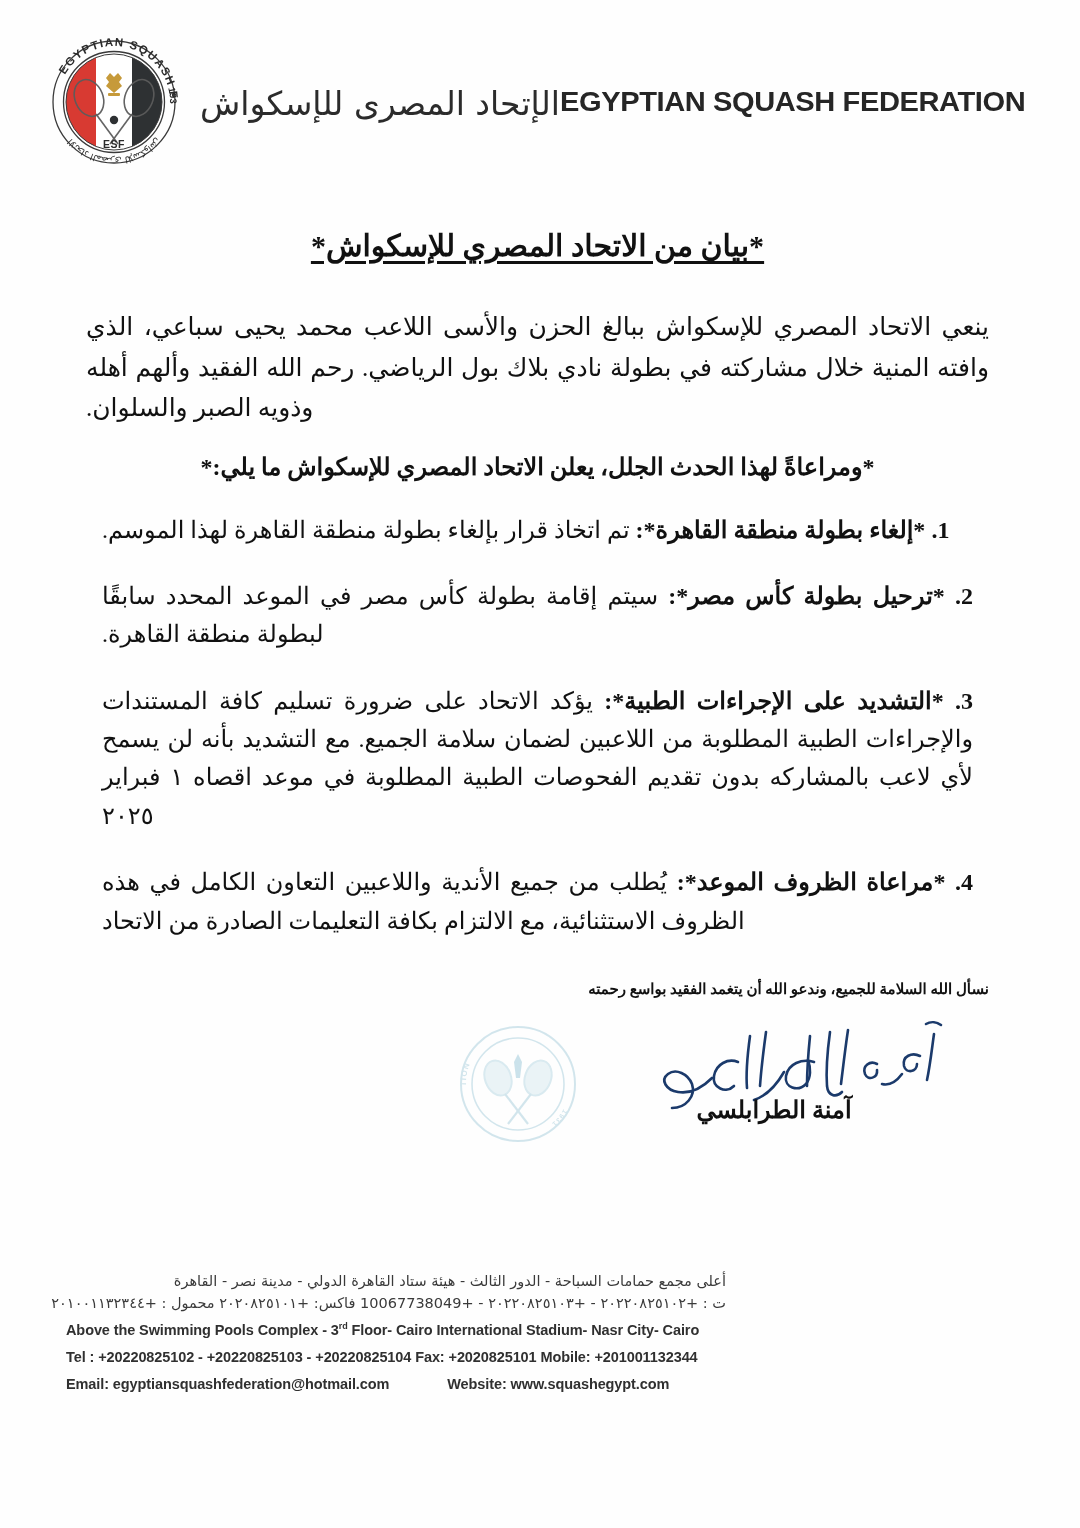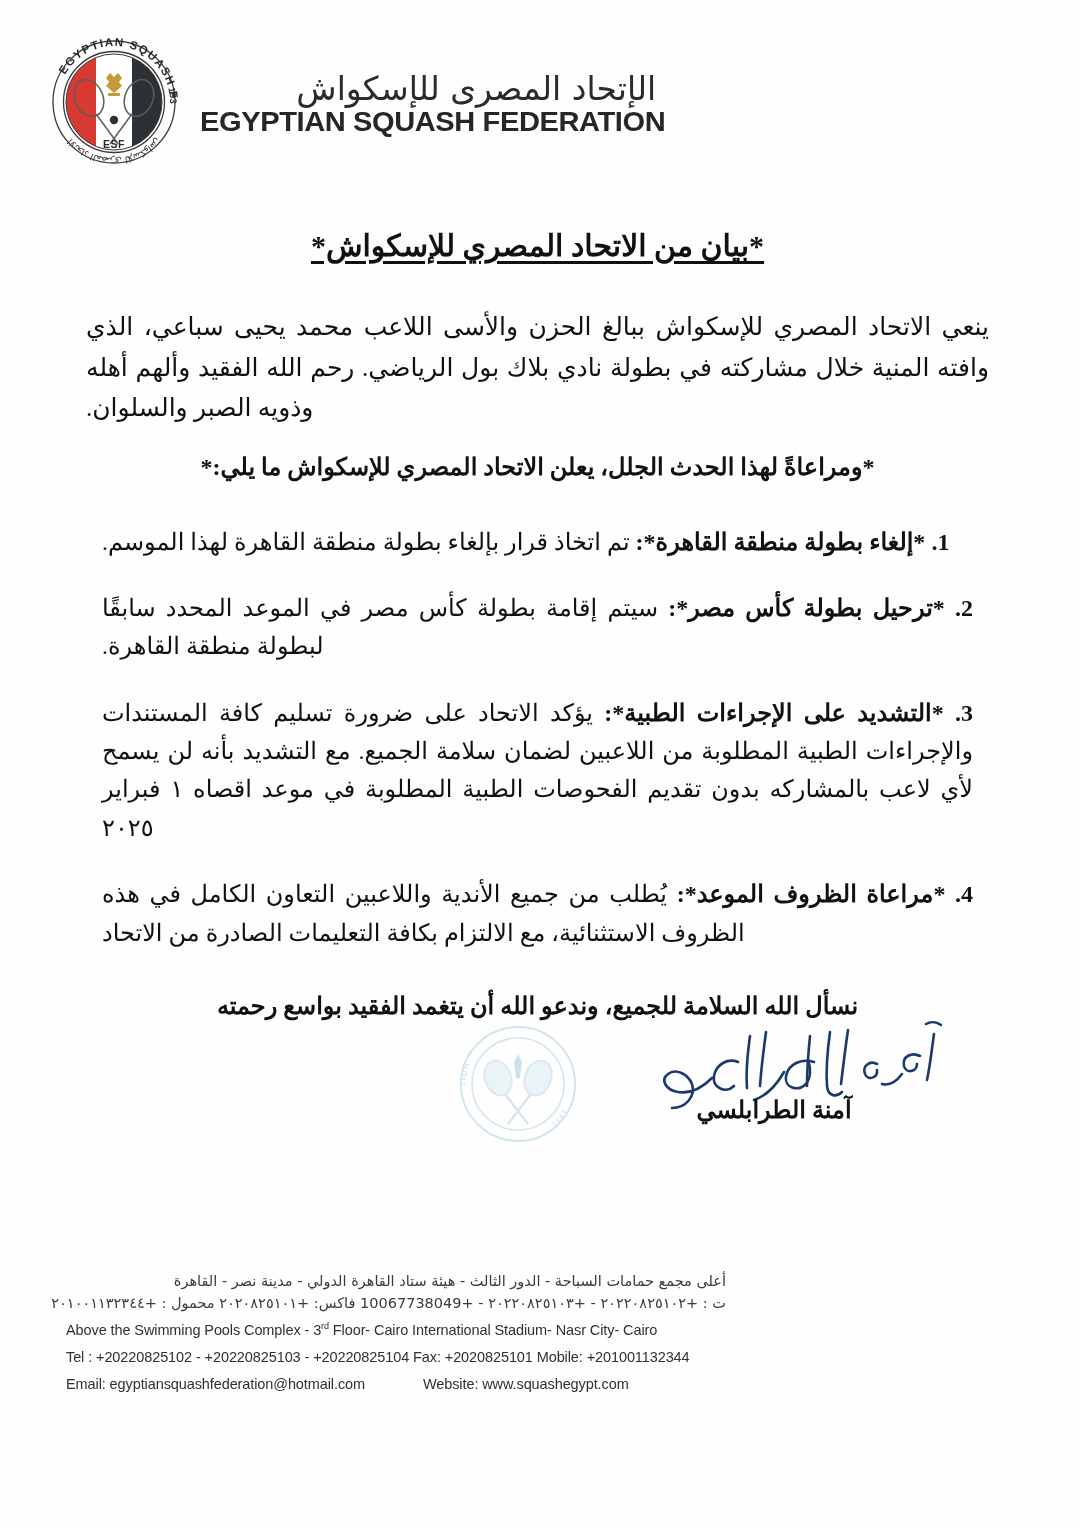--- a/index.html
+++ b/index.html
@@ -40,21 +40,21 @@
     position: relative;
     width: 140px;
     height: 136px;
     flex: 0 0 auto;
   }
   .logo-emblem svg { display:block; width: 140px; height: 136px; }
 
   .wordmark {
     margin-left: 16px;
     display: flex;
-    flex-direction: column;
+    flex-direction: row;
     justify-content: flex-end;
     line-height: 1;
   }
   .wordmark-ar {
     direction: rtl;
     font-family: "DejaVu Sans", sans-serif;
     font-size: 33px;
     font-weight: 400;
     letter-spacing: 1px;
     color: #2b2b2b;
@@ -99,40 +99,40 @@
     text-align-last: center;
   }
   .para.lead {
     text-align-last: left;
   }
 
   .announce {
     font-size: 24px;
     font-weight: 700;
     text-align: center;
-    margin: 0 0 38px 0;
+    margin: 0 0 26px 0;
     line-height: 1.5;
   }
 
   .items { margin: 16px; padding: 0; list-style: none; }
   .item {
     font-size: 24px;
     line-height: 1.6;
     margin: 0 0 28px 0;
     text-align: justify;
     text-align-last: left;
     padding: 0;
   }
   .item .num { font-weight: 700; }
   .item .head { font-weight: 700; }
 
   .closing {
-    font-size: 24px;
-    font-weight: 700;
-    text-align: center;
+    font-size: 15px;
+    font-weight: 700;
+    text-align: right;
     margin: 40px 0 0 0;
   }
 
   
   .signature-block {
     position: absolute;
     top: 996px;
     right: 86px;
     width: 620px;
     direction: rtl;
@@ -192,21 +192,21 @@
     font-size: 14.5px;
     line-height: 1.55;
     letter-spacing: 0px;
     white-space: nowrap;
   }
   .footer-en {
     direction: ltr;
     font-family: "Liberation Sans", sans-serif;
     font-size: 14.5px;
     line-height: 1.6;
-    font-weight: 400;
+    font-weight: 700;
     letter-spacing: -0.1px;
     color: #303030;
     white-space: nowrap;
     margin-top: 4px;
   }
   .footer-en .sup { font-size: 9px; vertical-align: super; }
   .footer-en .web-sep { display: inline-block; width: 58px; }
 </style>
 </head>
 <body>

